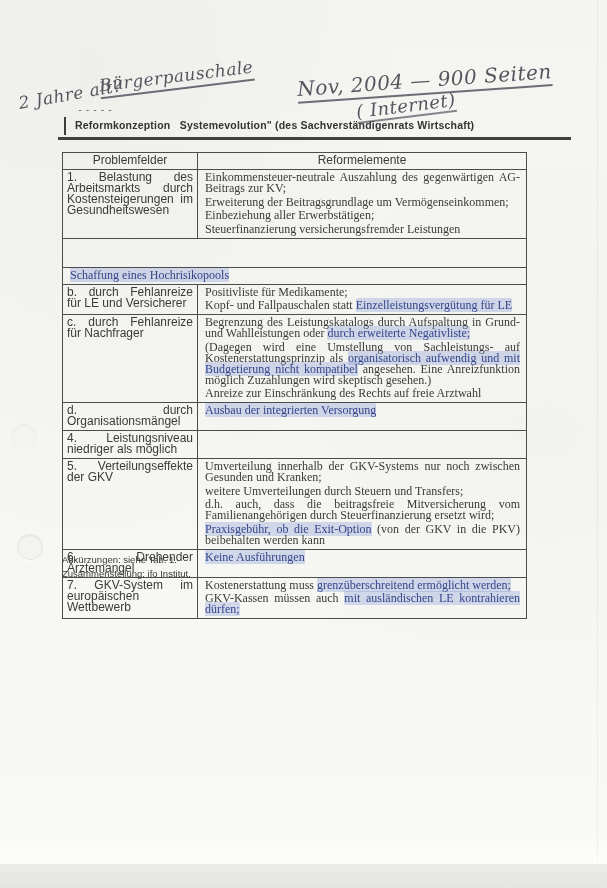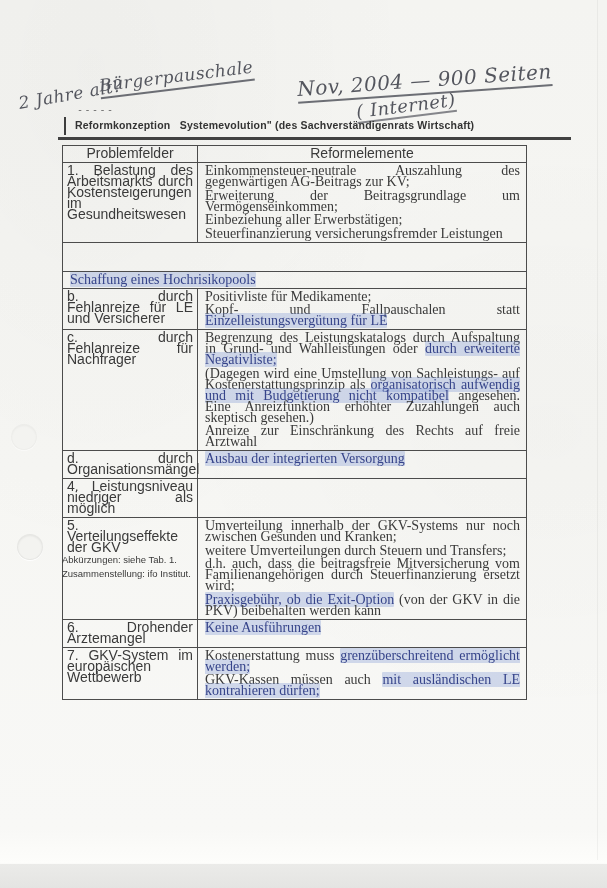--- a/index.html
+++ b/index.html
@@ -40,23 +40,23 @@
   }
   
   .title-block{
     position:absolute;left:64px;top:117px;width:505px;
     border-left:2px solid #3d3d3d;padding:2px 0 4px 9px;
     font-size:10.5px;font-weight:bold;color:#333;
     letter-spacing:0.2px;white-space:pre-wrap;
   }
   .thick-rule{position:absolute;left:58px;top:137px;width:513px;height:2.5px;background:#414141;}
   .doc-table{
-    position:absolute;left:62px;top:145px;width:463px;
+    position:absolute;left:62px;top:152px;width:463px;
     border:1.5px solid #4c4c4c;
-    font-size:14px;color:#3a3a3a;line-height:11px;
+    font-size:12px;color:#3a3a3a;line-height:11px;
   }
   .thead{display:flex;border-bottom:1.2px solid #4c4c4c;}
   .th{padding:2px 4px 3px 4px;text-align:center;}
   .th-left{width:126px;flex:none;border-right:1.2px solid #4c4c4c;}
   .th-right{flex:1;}
   .trow{display:flex;}
   .trow + .trow{border-top:1.2px solid #4c4c4c;}
   .td-left{
     width:126px;flex:none;border-right:1.2px solid #4c4c4c;
     padding:2px 4px 3px 4px;text-align:justify;
@@ -131,21 +131,21 @@
             </div>
           </div>
         </div>
         <div class="trow">
           <div class="td td-left">
             <div class="lpart">c. durch Fehlanreize für Nachfrager</div>
           </div>
           <div class="td td-right">
             <div class="rcell">
               <div class="para"><span>Begrenzung des Leistungskatalogs durch Aufspaltung in Grund- und Wahlleistungen oder </span><span class="hl">durch erweiterte Negativliste;</span></div>
-              <div class="para"><span>(Dagegen wird eine Umstellung von Sachleistungs- auf Kostenerstattungsprinzip als </span><span class="hl">organisatorisch aufwendig und mit Budgetierung nicht kompatibel</span><span> angesehen. Eine Anreizfunktion erhöhter Zuzahlungen auch skeptisch gesehen.)</span></div>
+              <div class="para"><span>(Dagegen wird eine Umstellung von Sachleistungs- auf Kostenerstattungsprinzip als </span><span class="hl">organisatorisch aufwendig und mit Budgetierung nicht kompatibel</span><span> angesehen. Eine Anreizfunktion möglich Zuzahlungen wird skeptisch gesehen.)</span></div>
               <div class="para"><span>Anreize zur Einschränkung des Rechts auf freie Arztwahl</span></div>
             </div>
           </div>
         </div>
         <div class="trow">
           <div class="td td-left">
             <div class="lpart">d.  durch Organisationsmängel</div>
           </div>
           <div class="td td-right">
             <div class="rcell">

